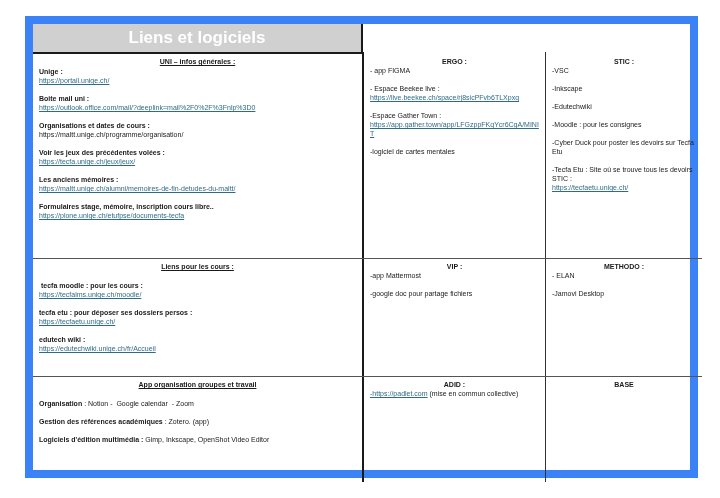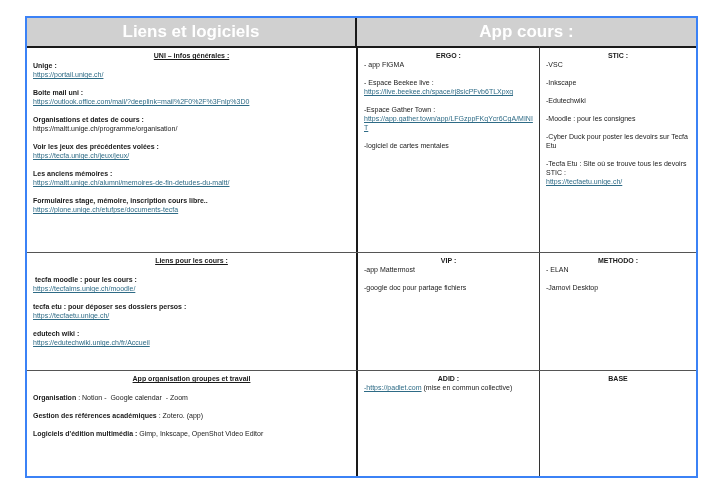--- a/index.html
+++ b/index.html
@@ -1,19 +1,19 @@
 <!DOCTYPE html>
 <html><head>
 <meta charset="utf-8">
 <style>
   html, body { margin: 0; padding: 0; background: #ffffff; }
   body { width: 720px; height: 498px; position: relative; overflow: hidden;
          font-family: "Liberation Sans", sans-serif; color: #1a1a1a; }
   .tbl { position: absolute; left: 25px; top: 16px; width: 673px; height: 462px;
-         border: 2px solid #3b82f6; box-sizing: border-box; }
+         border: 8px solid #3b82f6; box-sizing: border-box; }
   .hdr { position: absolute; top: 0; height: 30px; background: #d0d0d0;
          border-bottom: 2px solid #1a1a1a; box-sizing: border-box;
          display: flex; align-items: center; justify-content: center;
          color: #ffffff; font-weight: bold; font-size: 17px; }
   .hdr-left { left: 0; width: 330px; border-right: 2px solid #1a1a1a; }
   .hdr-right { left: 330px; right: 0; }
   .cell { position: absolute; box-sizing: border-box; padding: 3px 6px;
           font-size: 7px; line-height: 9px; overflow: hidden; }
   .vline { position: absolute; background: #1a1a1a; }
   .hline { position: absolute; background: #555; }
@@ -22,21 +22,20 @@
   .lbl { font-weight: bold; }
   .link { color: #2e6b86; text-decoration: underline; display: block; word-break: break-all; }
   .gap { height: 9px; }
   .inline-link { color: #2e6b86; text-decoration: underline; }
 </style>
 </head>
 <body>
 
 <div class="tbl">
   <div class="hdr hdr-left">Liens et logiciels</div>
-  <div class="hdr hdr-right">App cours :</div>
 
   <div class="vline" style="left:329px;top:28px;width:2px;height:430px;"></div>
   <div class="vline" style="left:512px;top:28px;width:1px;height:430px;background:#333;"></div>
   <div class="hline" style="left:0;top:234px;width:669px;height:1px;"></div>
   <div class="hline" style="left:0;top:352px;width:669px;height:1px;"></div>
 
   <div class="cell" style="left:0;top:30px;width:329px;height:204px;">
     <div class="sec-title">UNI – infos générales :</div>
     <div>
       <div class="lbl">Unige :</div>

